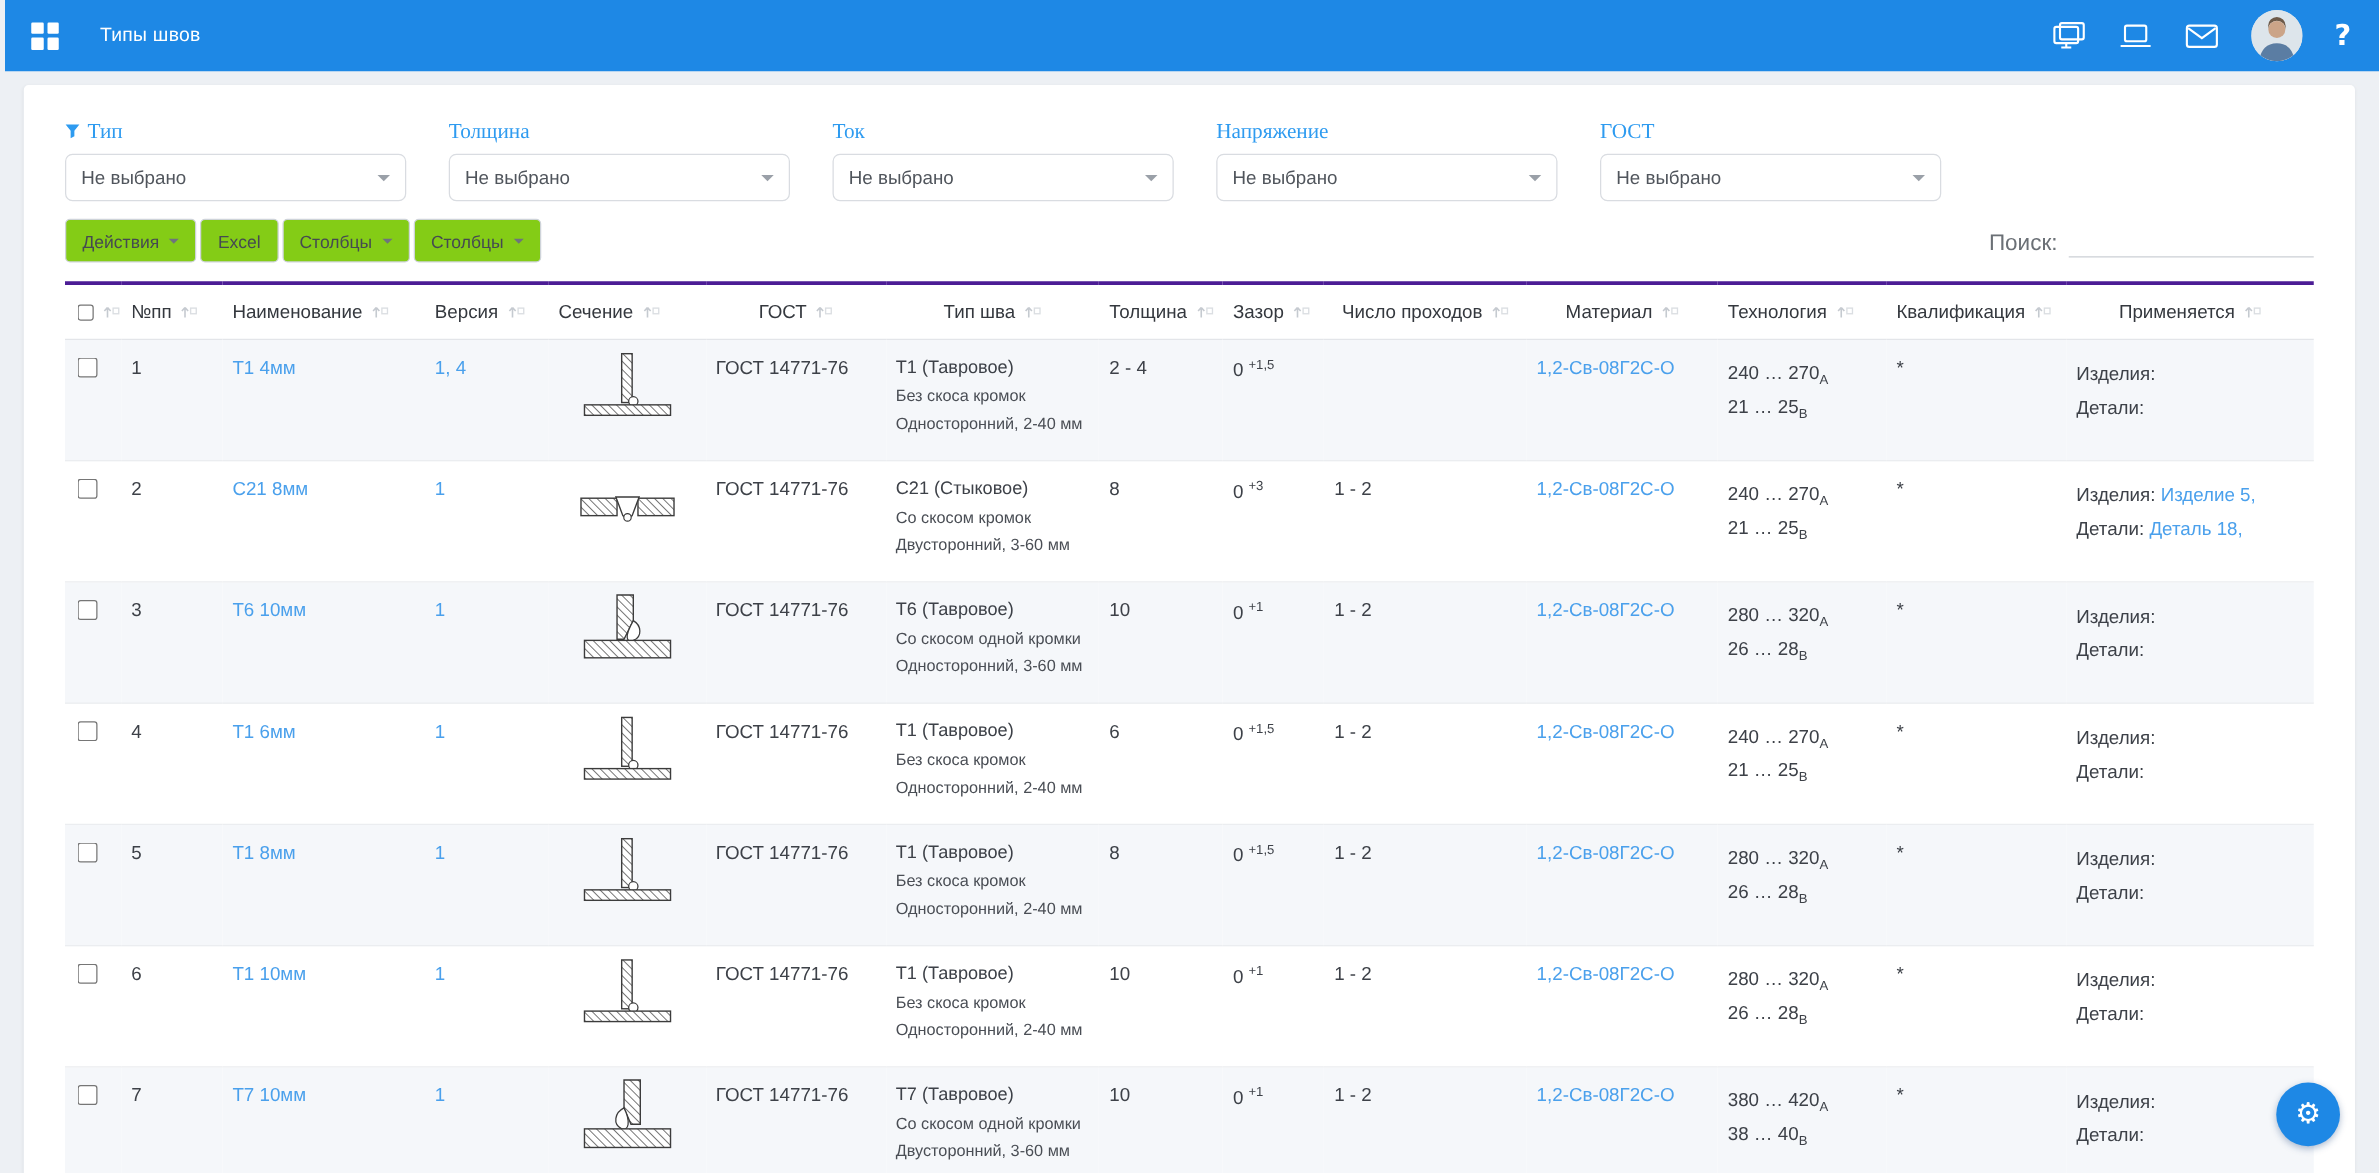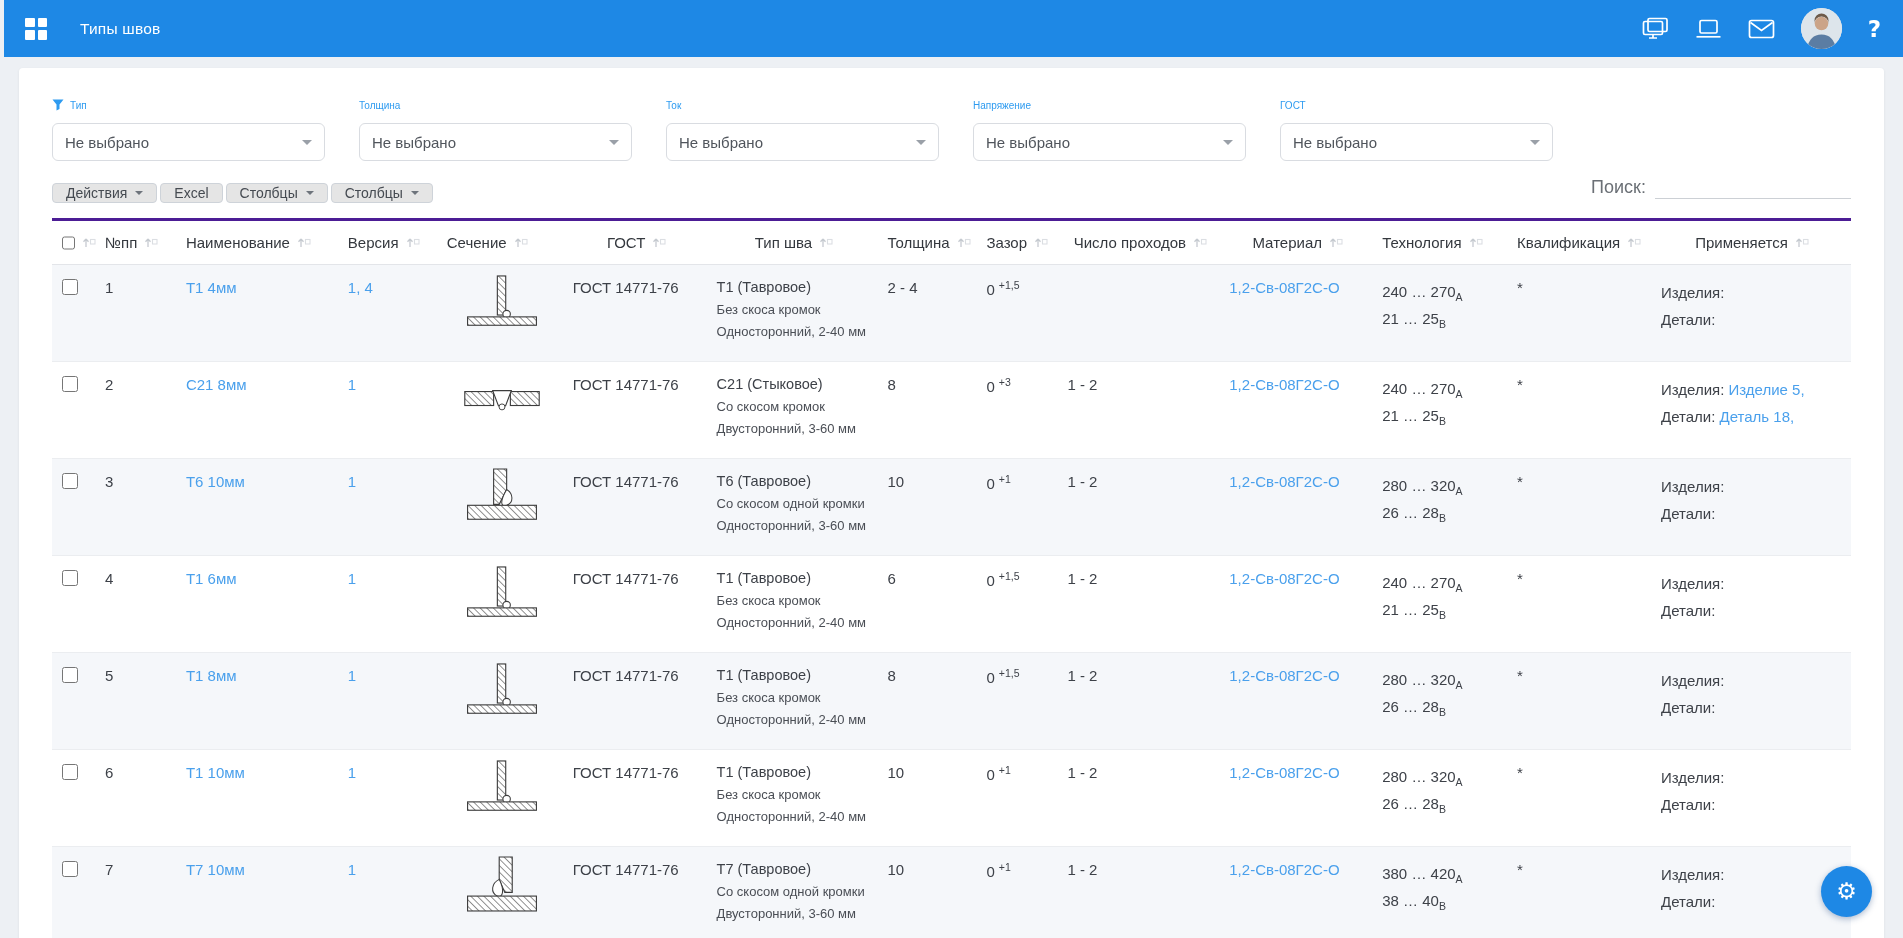--- a/index.html
+++ b/index.html
@@ -18,30 +18,30 @@
   .help-glyph { font-size:23px; font-weight:bold; color:#fff; font-family:"DejaVu Sans",sans-serif; }
   .avatar { width:41px; height:41px; border-radius:50%; overflow:hidden; background:#dce4ea; cursor:pointer; }
 
   
   .card { position:absolute; top:68px; left:19px; width:1865px; height:1200px; background:#fff;
           border-radius:4px; box-shadow:0 1px 3px rgba(40,50,70,.08); padding:28px 33px 0; }
 
   
   .filters { display:flex; gap:34px; }
   .filter { width:273px; }
-  .filter-label { color:#2e9bf0; font-size:10px; display:flex; align-items:center; gap:6px; height:18px; }
+  .filter-label { color:#2e9bf0; font-size:17px; display:flex; align-items:center; gap:6px; height:18px;font-family:Liberation Serif, serif; }
   .filter-select { margin-top:9px; height:38px; border:1px solid #d9dce1; border-radius:6px;
                    display:flex; align-items:center; justify-content:space-between; padding:0 12px;
                    color:#50555c; font-size:15px; cursor:pointer; background:#fff; }
   .chev { width:0; height:0; border-left:5px solid transparent; border-right:5px solid transparent;
           border-top:5px solid #9aa0a8; }
 
   
   .toolbar { margin-top:14px; display:flex; align-items:flex-end; }
-  .btn { border:1px solid #ced3d9; background:#e5e5e5; border-radius:4px; height:20px; padding:0 13px;
+  .btn { border:1px solid #ced3d9; background:#84cc16; border-radius:4px; height:35px; padding:0 13px;
          font-size:14px; color:#454a51; display:inline-flex; align-items:center; gap:8px;
          margin-right:3px; cursor:pointer; }
   .btn .chev { border-left-width:4px; border-right-width:4px; border-top-width:4.5px; border-top-color:#6e747c; }
   .search { margin-left:auto; display:flex; align-items:center; gap:9px; padding-bottom:4px; }
   .search-label { color:#6b7076; font-size:18px; }
   .search-input { border:none; border-bottom:1px solid #ccd0d5; width:196px; height:24px;
                   font-size:14px; outline:none; font-family:"Liberation Sans",sans-serif; }
 
   
   table { margin-top:15px; width:100%; border-collapse:collapse; table-layout:fixed; }

